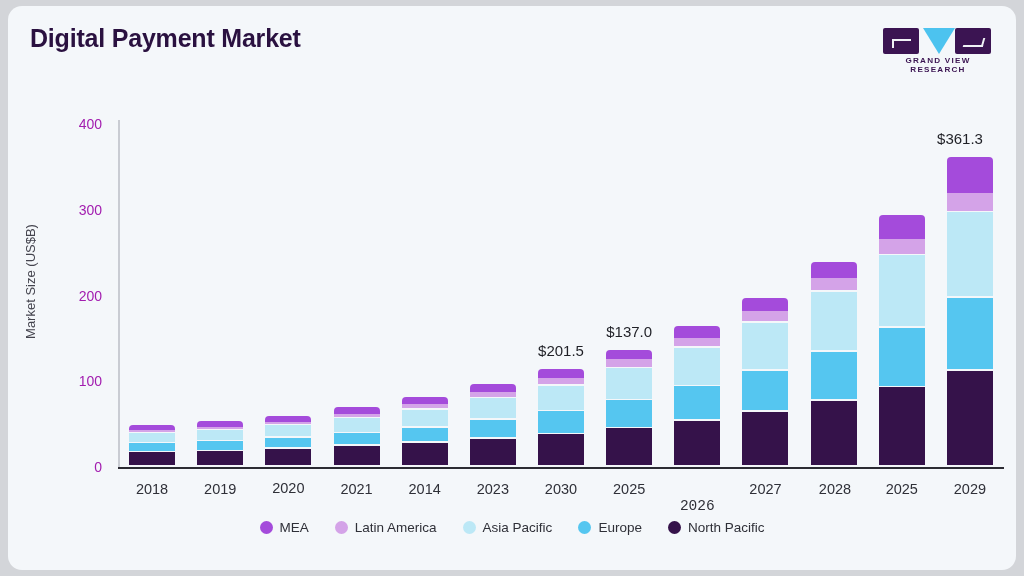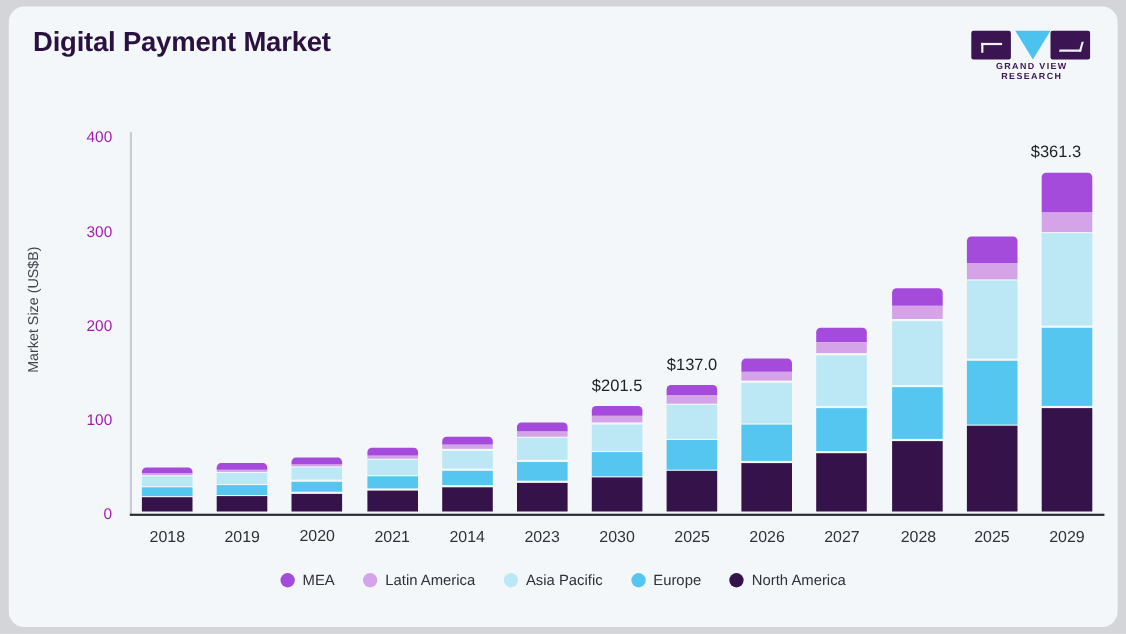--- a/index.html
+++ b/index.html
@@ -142,21 +142,21 @@
       </div>
     <div id="xticks">
         <div class="xtick" style="left: 144.077px; top: 475px;">2018</div>
         <div class="xtick" style="left: 212.231px; top: 475px;">2019</div>
         <div class="xtick" style="left: 280.385px; top: 474px;">2020</div>
         <div class="xtick" style="left: 348.538px; top: 475px;">2021</div>
         <div class="xtick" style="left: 416.692px; top: 475px;">2014</div>
         <div class="xtick" style="left: 484.846px; top: 475px;">2023</div>
         <div class="xtick" style="left: 553px; top: 475px;">2030</div>
         <div class="xtick" style="left: 621.154px; top: 475px;">2025</div>
-        <div class="xtick" style="left: 689.308px; top: 475px;">2026</div>
+        <div class="xtick" style="left: 689.308px; top: 492px; font-family: Liberation Mono, monospace;">2026</div>
         <div class="xtick" style="left: 757.462px; top: 475px;">2027</div>
         <div class="xtick" style="left: 827px; top: 475px;">2028</div>
         <div class="xtick" style="left: 893.769px; top: 475px;">2025</div>
         <div class="xtick" style="left: 961.923px; top: 475px;">2029</div>
       </div>
     <div id="bars">
         <div class="bar" style="left: 121.077px; top: 418.983px; width: 46px; height: 42.0175px;">
           <div class="seg" title="North America 2018: 17" style="top: 27.44px; height: 12.9775px; background: rgb(53, 18, 74);"></div>
           <div class="seg" title="Europe 2018: 10.5" style="top: 18.4362px; height: 7.40375px; background: rgb(85, 198, 240);"></div>
           <div class="seg" title="Asia Pacific 2018: 12" style="top: 8.14625px; height: 8.69px; background: rgb(188, 232, 246);"></div>
@@ -267,16 +267,16 @@
       <div class="lg-item">
         <span class="lg-dot" style="background: rgb(188, 232, 246);"></span>
         <span class="lg-txt">Asia Pacific</span>
       </div>
       <div class="lg-item">
         <span class="lg-dot" style="background: rgb(85, 198, 240);"></span>
         <span class="lg-txt">Europe</span>
       </div>
       <div class="lg-item">
         <span class="lg-dot" style="background: rgb(53, 18, 74);"></span>
-        <span class="lg-txt">North America</span>
+        <span class="lg-txt">North Pacific</span>
       </div>
     </div>
 </div>
 
 </body></html>

